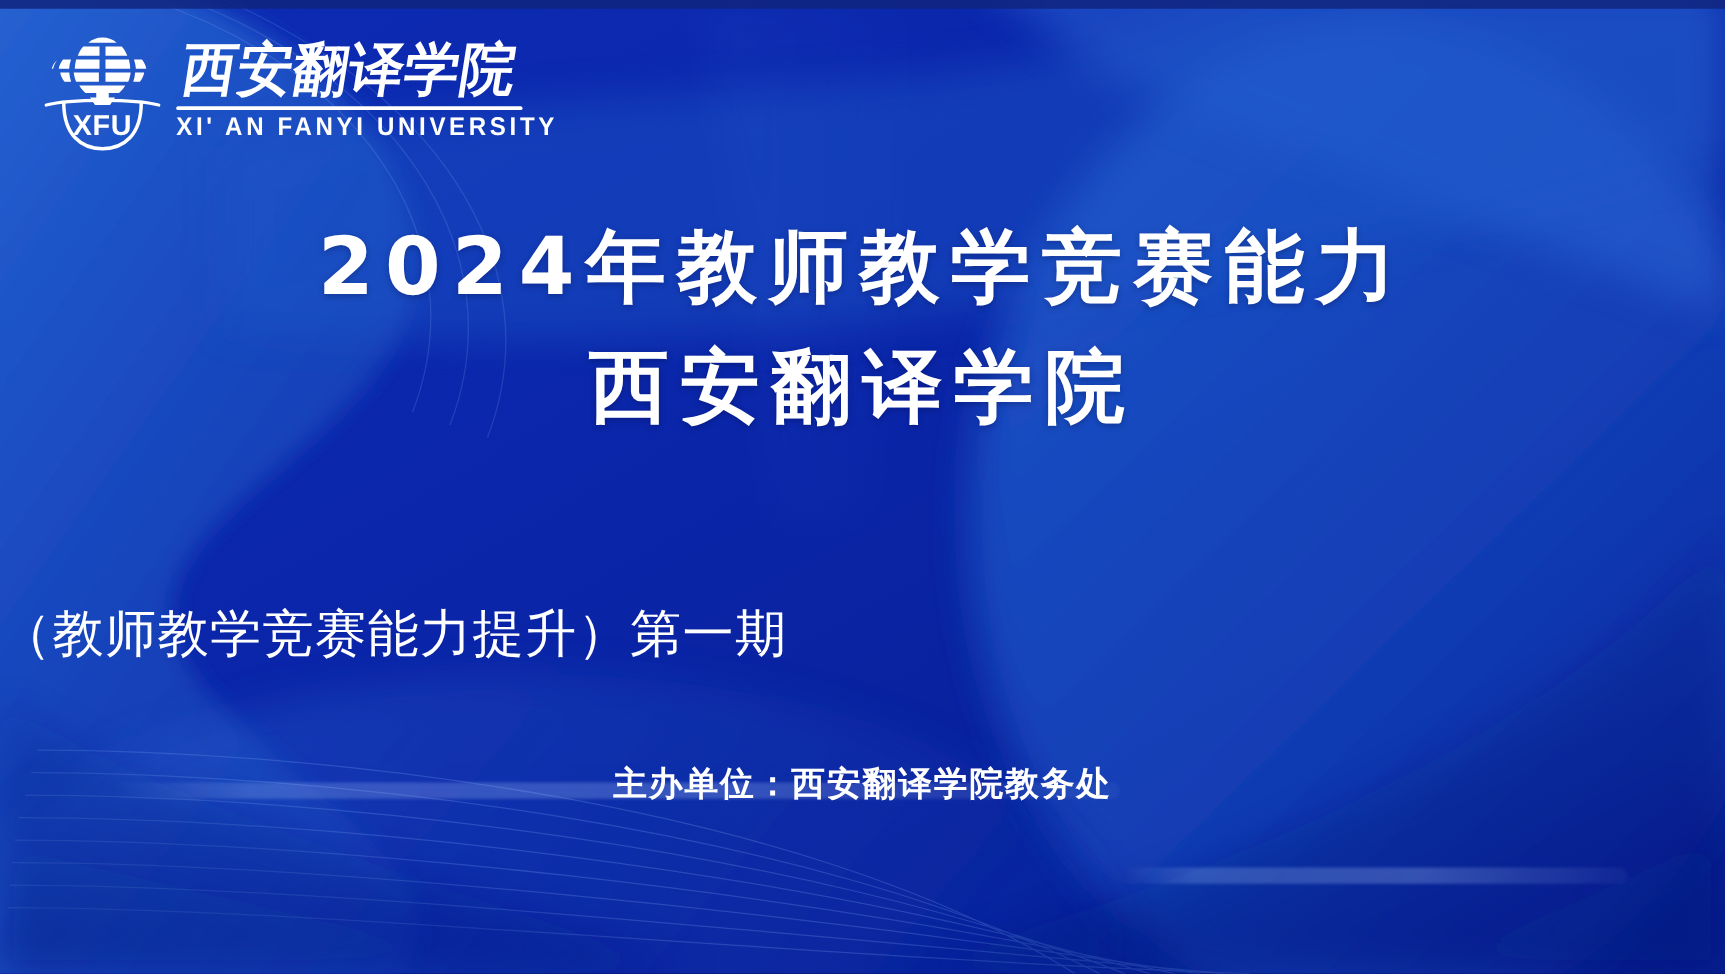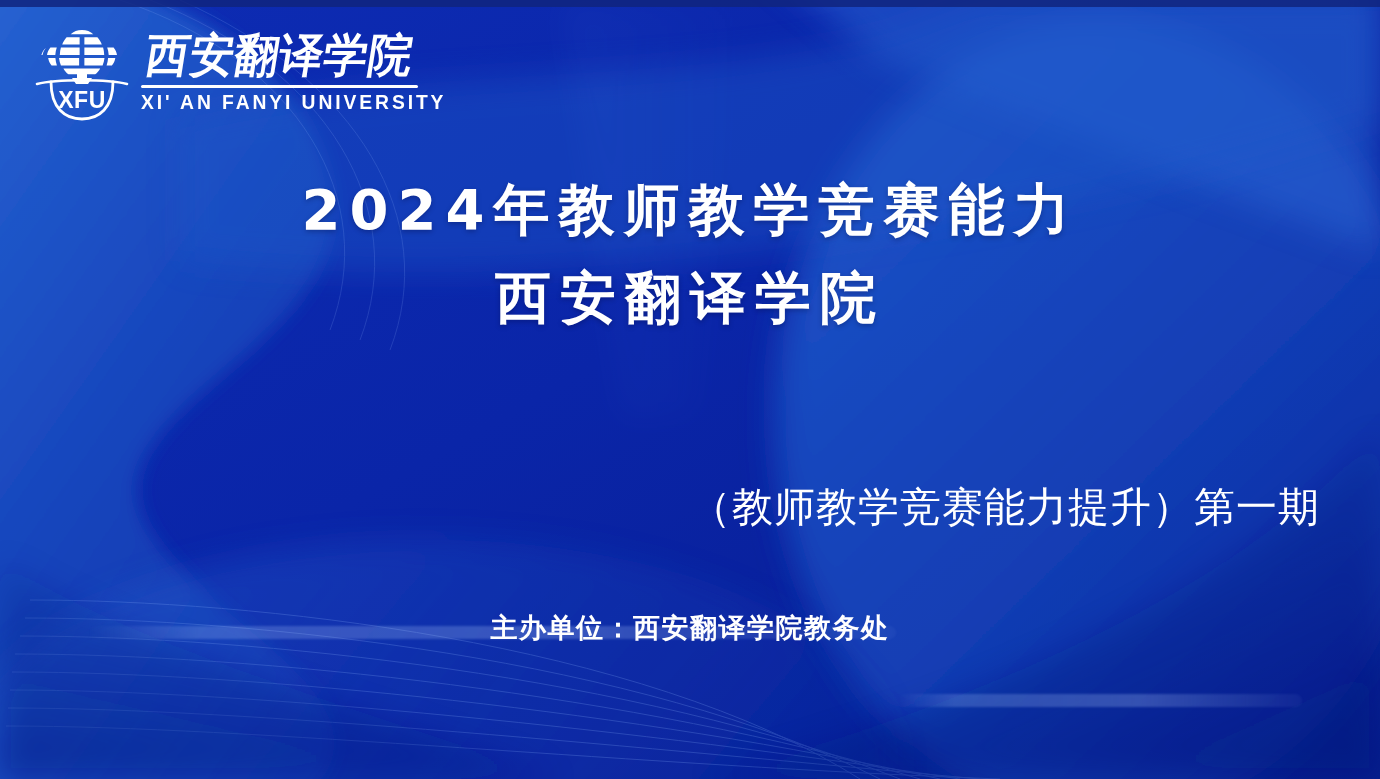--- a/index.html
+++ b/index.html
@@ -93,34 +93,34 @@
     position: absolute;
     left: 0;
     top: 182px;
     width: 1380px;
     text-align: center;
   }
   .title-line {
     color: #ffffff;
     font-family: "DejaVu Sans", "Liberation Sans", sans-serif;
     font-weight: 700;
-    font-size: 56px;
+    font-size: 64px;
     line-height: 1.0;
     letter-spacing: 9px;
     white-space: nowrap;
     text-shadow: 0 2px 5px rgba(0,0,40,.28);
   }
   .title-line.l1 { margin-bottom: 32px; }
 
   .subtitle {
     position: absolute;
     left: 0;
     top: 483px;
     width: 1320px;
-    text-align: right;
+    text-align: left;
     color: #ffffff;
     font-family: "DejaVu Sans", "Liberation Sans", sans-serif;
     font-size: 41px;
     letter-spacing: 1px;
     line-height: 1.2;
     white-space: nowrap;
   }
 
   .organizer {
     position: absolute;

